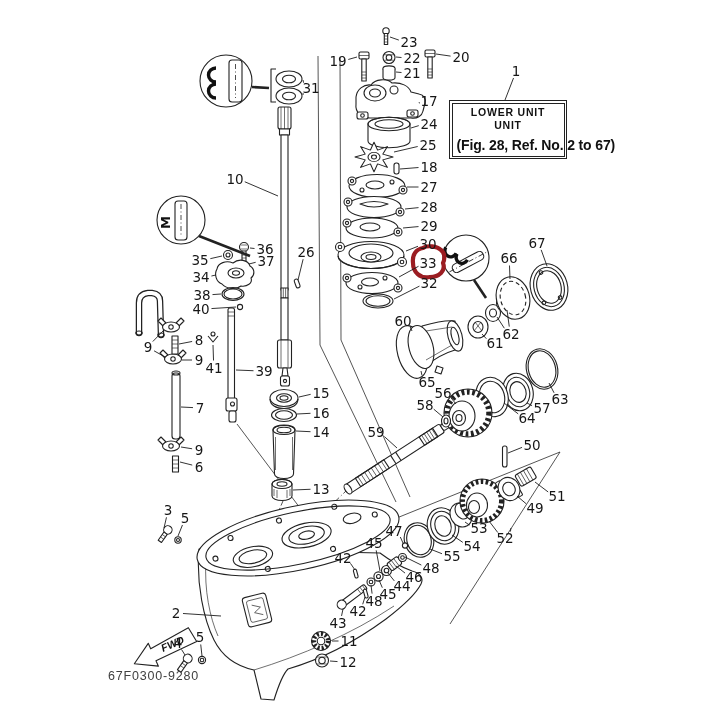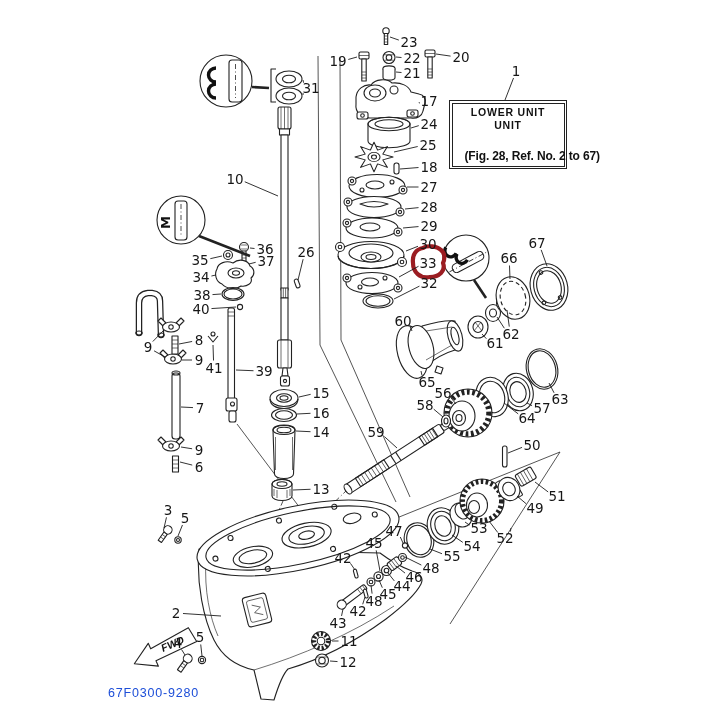--- a/index.html
+++ b/index.html
@@ -13,24 +13,24 @@
   .d{fill:none;stroke:#222;stroke-width:.8;stroke-dasharray:5 2.5 1 2.5}
   .teeth{fill:none;stroke:#222}
   .ldr{stroke:#1d1d1d;stroke-width:.9}
   .lbl{font-family:"DejaVu Sans",sans-serif;font-size:13.5px;fill:#161616;text-anchor:middle}
   .sym2{fill:none;stroke:#111;stroke-width:3.4}
   .sym{font-family:"DejaVu Sans",sans-serif;font-weight:bold;font-size:13px;fill:#111}
   .fwd{font-family:"Liberation Sans",sans-serif;font-weight:bold;font-style:italic;
        font-size:10.5px;fill:#111;text-anchor:middle}
   .titlebox{position:absolute;left:449px;top:100px;width:118px;border:1.3px solid #222;
             padding:1.5px;background:#fff;box-sizing:border-box}
-  .titlebox .in{border:1px solid #222;text-align:center;padding:2px 12px 3px}
+  .titlebox .in{border:1px solid #222;text-align:center;padding:2px 4px 3px}
   .t1,.t2{font-size:10.5px;font-weight:bold;letter-spacing:.8px;color:#111;line-height:1.25}
-  .t3{font-size:12px;font-weight:bold;letter-spacing:-.15px;color:#111;margin-top:17px;white-space:nowrap}
-  .partcode{position:absolute;left:108px;top:686px;font-size:12.5px;letter-spacing:.8px;color:#1d4ed8}
+  .t3{font-size:14px;font-weight:bold;letter-spacing:-.15px;color:#111;margin-top:5px;white-space:nowrap}
+  .partcode{position:absolute;left:108px;top:669px;font-size:12.5px;letter-spacing:.8px;color:#404040}
 </style>
 </head>
 <body>
 
 <div class="stage">
 <svg width="720" height="720" viewBox="0 0 720 720">
   <defs>
     <g id="wingnut">
       <path class="p" d="M-8,-1 l-5,-5 3,-3 5,5 Z"></path>
           <path class="p" d="M8,-1 l5,-5 -3,-3 -5,5 Z"></path>

